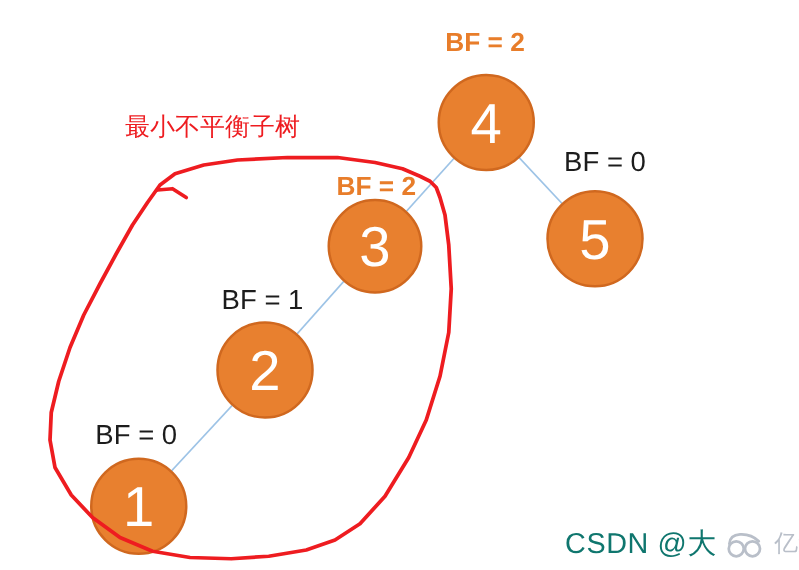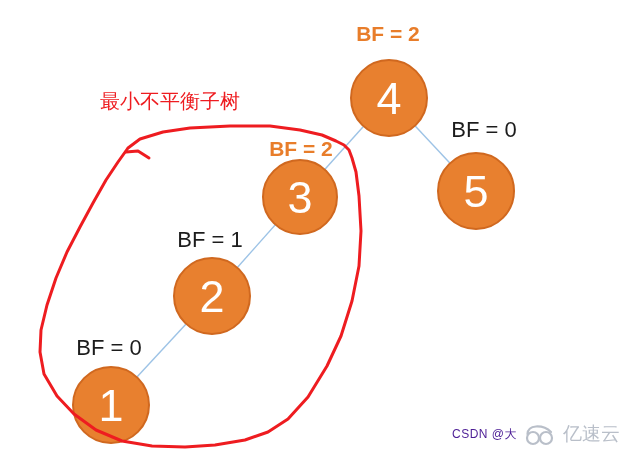--- a/index.html
+++ b/index.html
@@ -50,22 +50,22 @@
   .watermark {
     position: absolute;
     left: 452px;
     top: 419px;
     display: flex;
     align-items: center;
     gap: 5px;
     user-select: none;
   }
   .wm-author {
-    color: #4c1d95;
-    font-size: 12px;
+    color: #0f766e;
+    font-size: 23px;
     letter-spacing: 0.5px;
     white-space: nowrap;
   }
   .wm-brand {
     color: #b9bfc9;
     font-size: 19px;
     white-space: nowrap;
   }
   .wm-logo { display: block; }
 </style>

